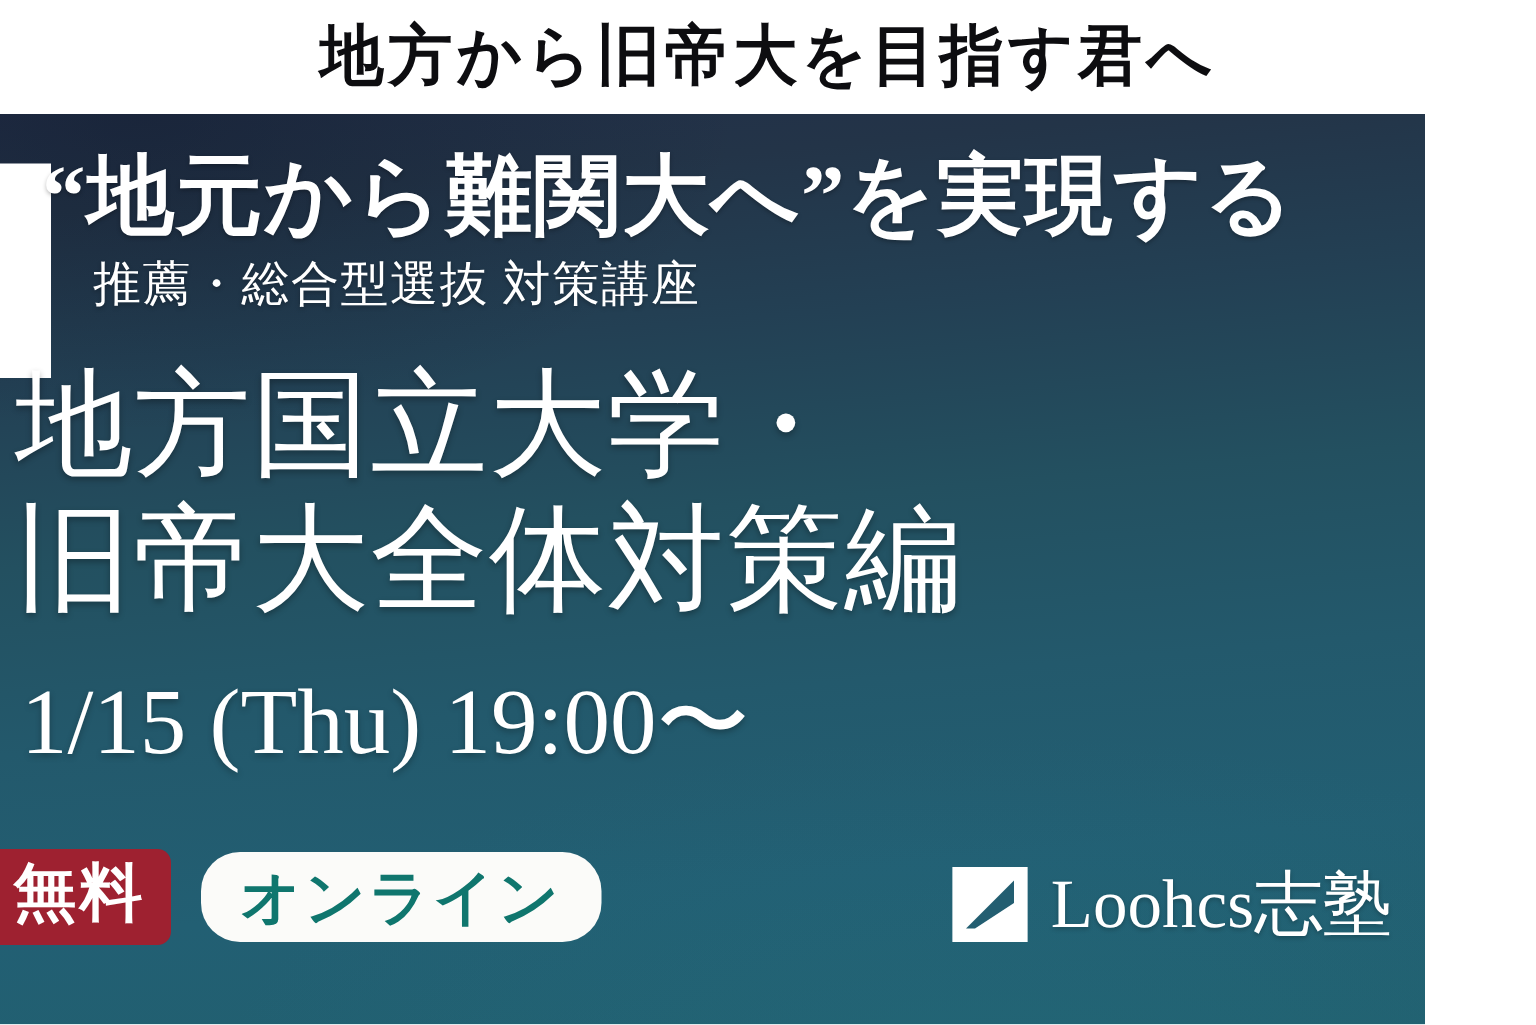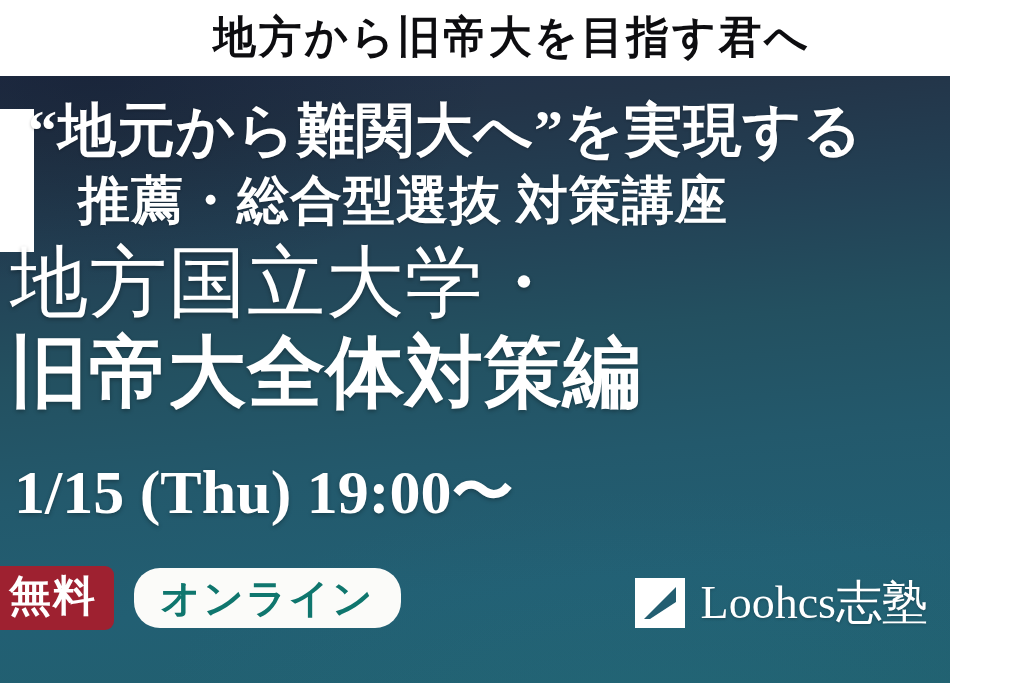--- a/index.html
+++ b/index.html
@@ -99,24 +99,24 @@
     font-weight: 700;
     color: #ffffff;
     line-height: 1.08;
     white-space: nowrap;
     letter-spacing: 1px;
     text-shadow: 0 1px 3px rgba(0,0,0,0.28);
   }
 
   .line-sub {
     position: absolute;
-    left: 78px;
+    left: 62px;
     top: 96px;
-    font-size: 52px;
-    font-weight: 700;
+    font-size: 32px;
+    font-weight: 400;
     color: #ffffff;
     line-height: 1.1;
     white-space: nowrap;
     letter-spacing: 1px;
     text-shadow: 0 1px 3px rgba(0,0,0,0.28);
   }
 
   .line-title1 {
     position: absolute;
     left: 10px;
@@ -128,34 +128,34 @@
     white-space: nowrap;
     letter-spacing: 1px;
     text-shadow: 0 2px 4px rgba(0,0,0,0.30);
   }
 
   .line-title2 {
     position: absolute;
     left: 10px;
     top: 258px;
     font-size: 78px;
-    font-weight: 700;
+    font-weight: 400;
     color: #ffffff;
     line-height: 1.0;
     white-space: nowrap;
     letter-spacing: 1px;
     text-shadow: 0 2px 4px rgba(0,0,0,0.30);
   }
 
   .line-datetime {
     position: absolute;
     left: 14px;
-    top: 385px;
+    top: 375px;
     font-size: 62px;
-    font-weight: 700;
+    font-weight: 400;
     color: #ffffff;
     line-height: 1.0;
     white-space: nowrap;
     letter-spacing: 0px;
     text-shadow: 0 2px 4px rgba(0,0,0,0.28);
   }
 
   
   .badge-row {
     position: absolute;

